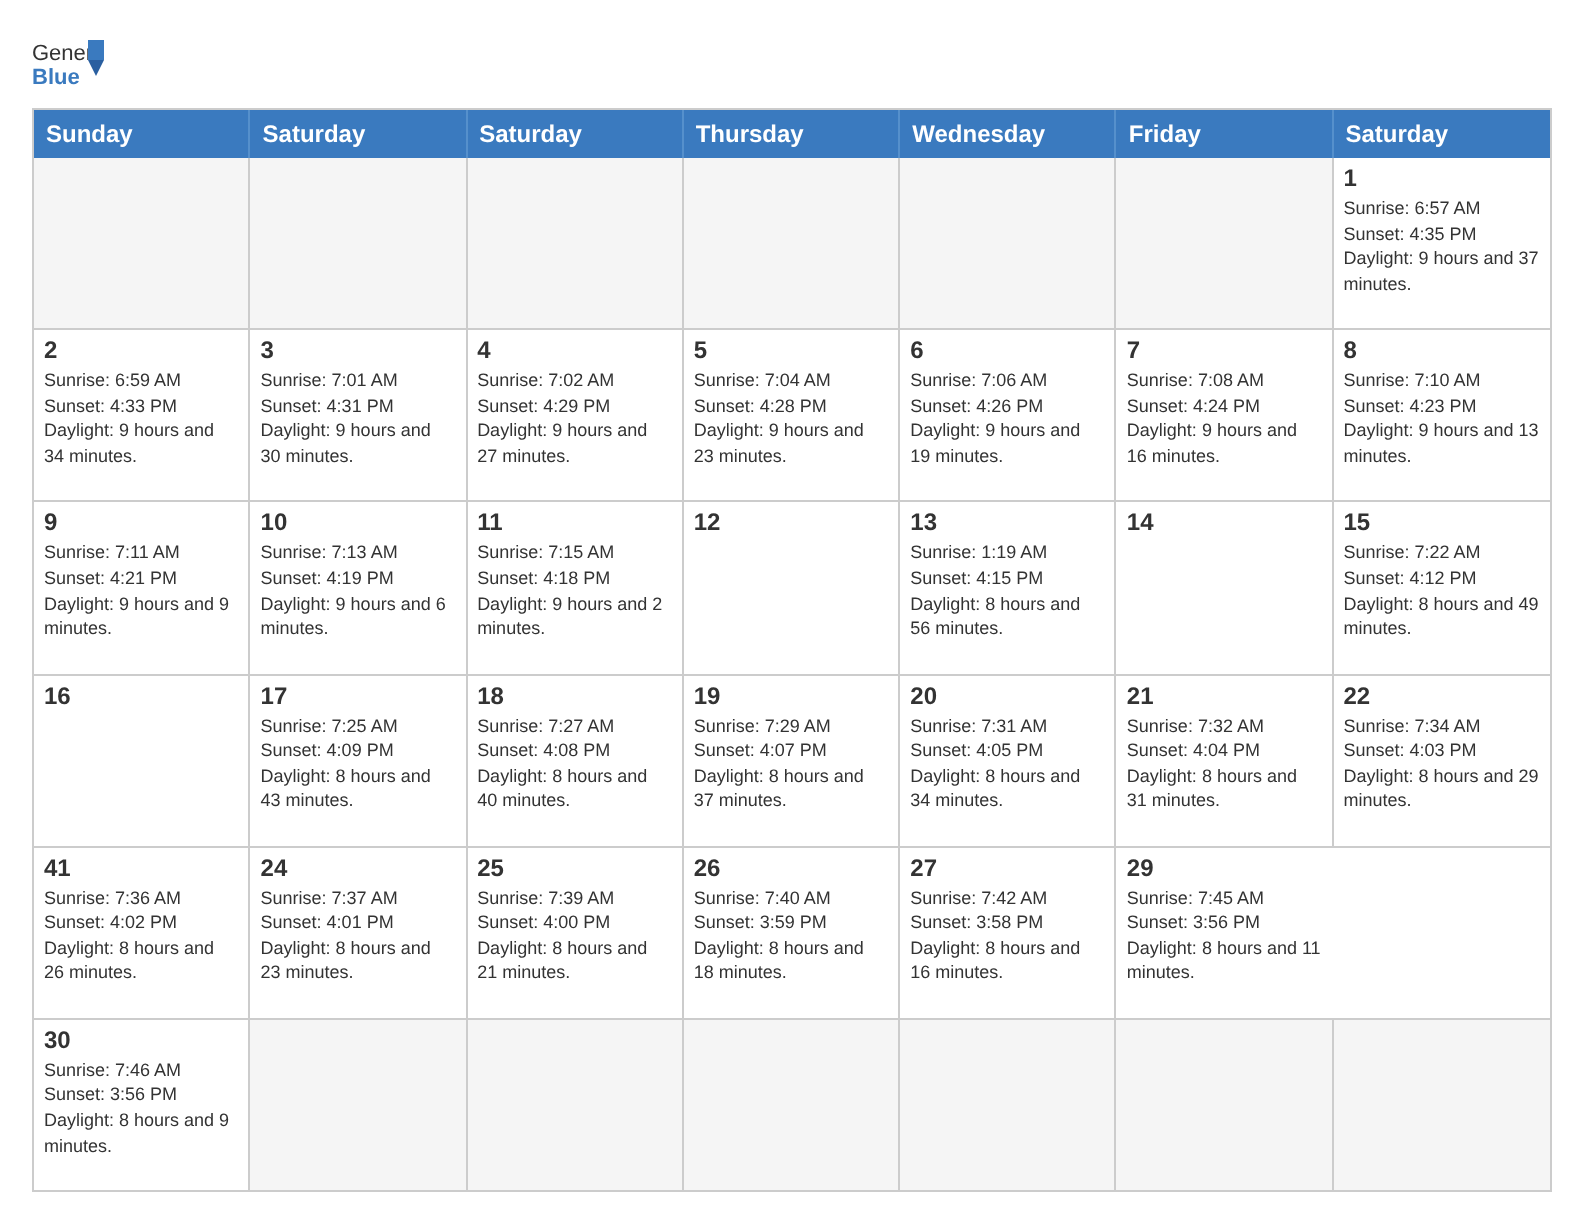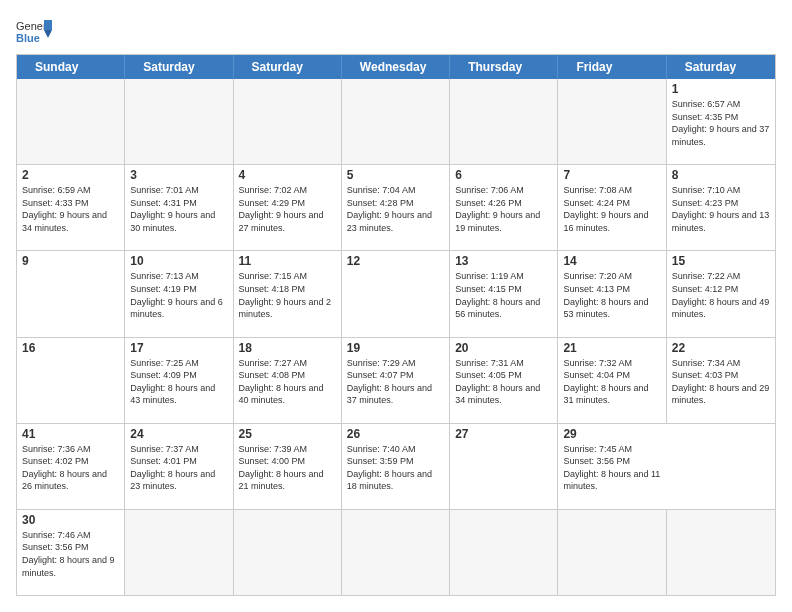--- a/index.html
+++ b/index.html
@@ -56,21 +56,20 @@
       grid-template-columns: repeat(7, 1fr);
       background: #3a7abf;
     }
     .cal-header-cell {
       color: #fff;
       font-size: 12px;
       font-weight: bold;
       padding: 5px 6px;
       border-right: 1px solid #5590cc;
       text-align: left;
-      margin-left: 12px;
     }
     .cal-header-cell:last-child { border-right: none; }
     .cal-body {
       flex: 1;
       display: flex;
       flex-direction: column;
     }
     .cal-row {
       display: grid;
       grid-template-columns: repeat(7, 1fr);
@@ -119,22 +118,22 @@
       <div class="month-title"></div>
       <div class="location"></div>
     </div>
   </div>
 
   <div class="calendar">
     <div class="cal-header">
     <div class="cal-header-cell">Sunday</div>
         <div class="cal-header-cell">Saturday</div>
         <div class="cal-header-cell">Saturday</div>
+        <div class="cal-header-cell">Thursday</div>
         <div class="cal-header-cell">Wednesday</div>
-        <div class="cal-header-cell">Thursday</div>
         <div class="cal-header-cell">Friday</div>
         <div class="cal-header-cell">Saturday</div>
       </div>
     <div class="cal-body">
     <div class="cal-row">
           <div class="cal-cell empty"></div>
           <div class="cal-cell empty"></div>
           <div class="cal-cell empty"></div>
           <div class="cal-cell empty"></div>
           <div class="cal-cell empty"></div>
@@ -194,20 +193,24 @@
             <span class="day-num">8</span>
             <div class="cell-info">Sunrise: 7:10 AM
 Sunset: 4:23 PM
 Daylight: 9 hours
 and 13 minutes.</div>
           </div>
         </div>
         <div class="cal-row">
           <div class="cal-cell">
             <span class="day-num">9</span>
+            <div class="cell-info">Sunrise: 7:11 AM
+Sunset: 4:21 PM
+Daylight: 9 hours
+and 9 minutes.</div>
           </div>
           <div class="cal-cell">
             <span class="day-num">10</span>
             <div class="cell-info">Sunrise: 7:13 AM
 Sunset: 4:19 PM
 Daylight: 9 hours
 and 6 minutes.</div>
           </div>
           <div class="cal-cell">
             <span class="day-num">11</span>
@@ -221,24 +224,20 @@
           </div>
           <div class="cal-cell">
             <span class="day-num">13</span>
             <div class="cell-info">Sunrise: 1:19 AM
 Sunset: 4:15 PM
 Daylight: 8 hours
 and 56 minutes.</div>
           </div>
           <div class="cal-cell">
             <span class="day-num">14</span>
-            <div class="cell-info">Sunrise: 7:20 AM
-Sunset: 4:13 PM
-Daylight: 8 hours
-and 53 minutes.</div>
           </div>
           <div class="cal-cell">
             <span class="day-num">15</span>
             <div class="cell-info">Sunrise: 7:22 AM
 Sunset: 4:12 PM
 Daylight: 8 hours
 and 49 minutes.</div>
           </div>
         </div>
         <div class="cal-row">
@@ -312,20 +311,24 @@
           </div>
           <div class="cal-cell">
             <span class="day-num">26</span>
             <div class="cell-info">Sunrise: 7:40 AM
 Sunset: 3:59 PM
 Daylight: 8 hours
 and 18 minutes.</div>
           </div>
           <div class="cal-cell">
             <span class="day-num">27</span>
+            <div class="cell-info">Sunrise: 7:42 AM
+Sunset: 3:58 PM
+Daylight: 8 hours
+and 16 minutes.</div>
           </div>
           <div class="cal-cell">
             <span class="day-num">29</span>
             <div class="cell-info">Sunrise: 7:45 AM
 Sunset: 3:56 PM
 Daylight: 8 hours
 and 11 minutes.</div>
           </div>
         </div>
         <div class="cal-row">

